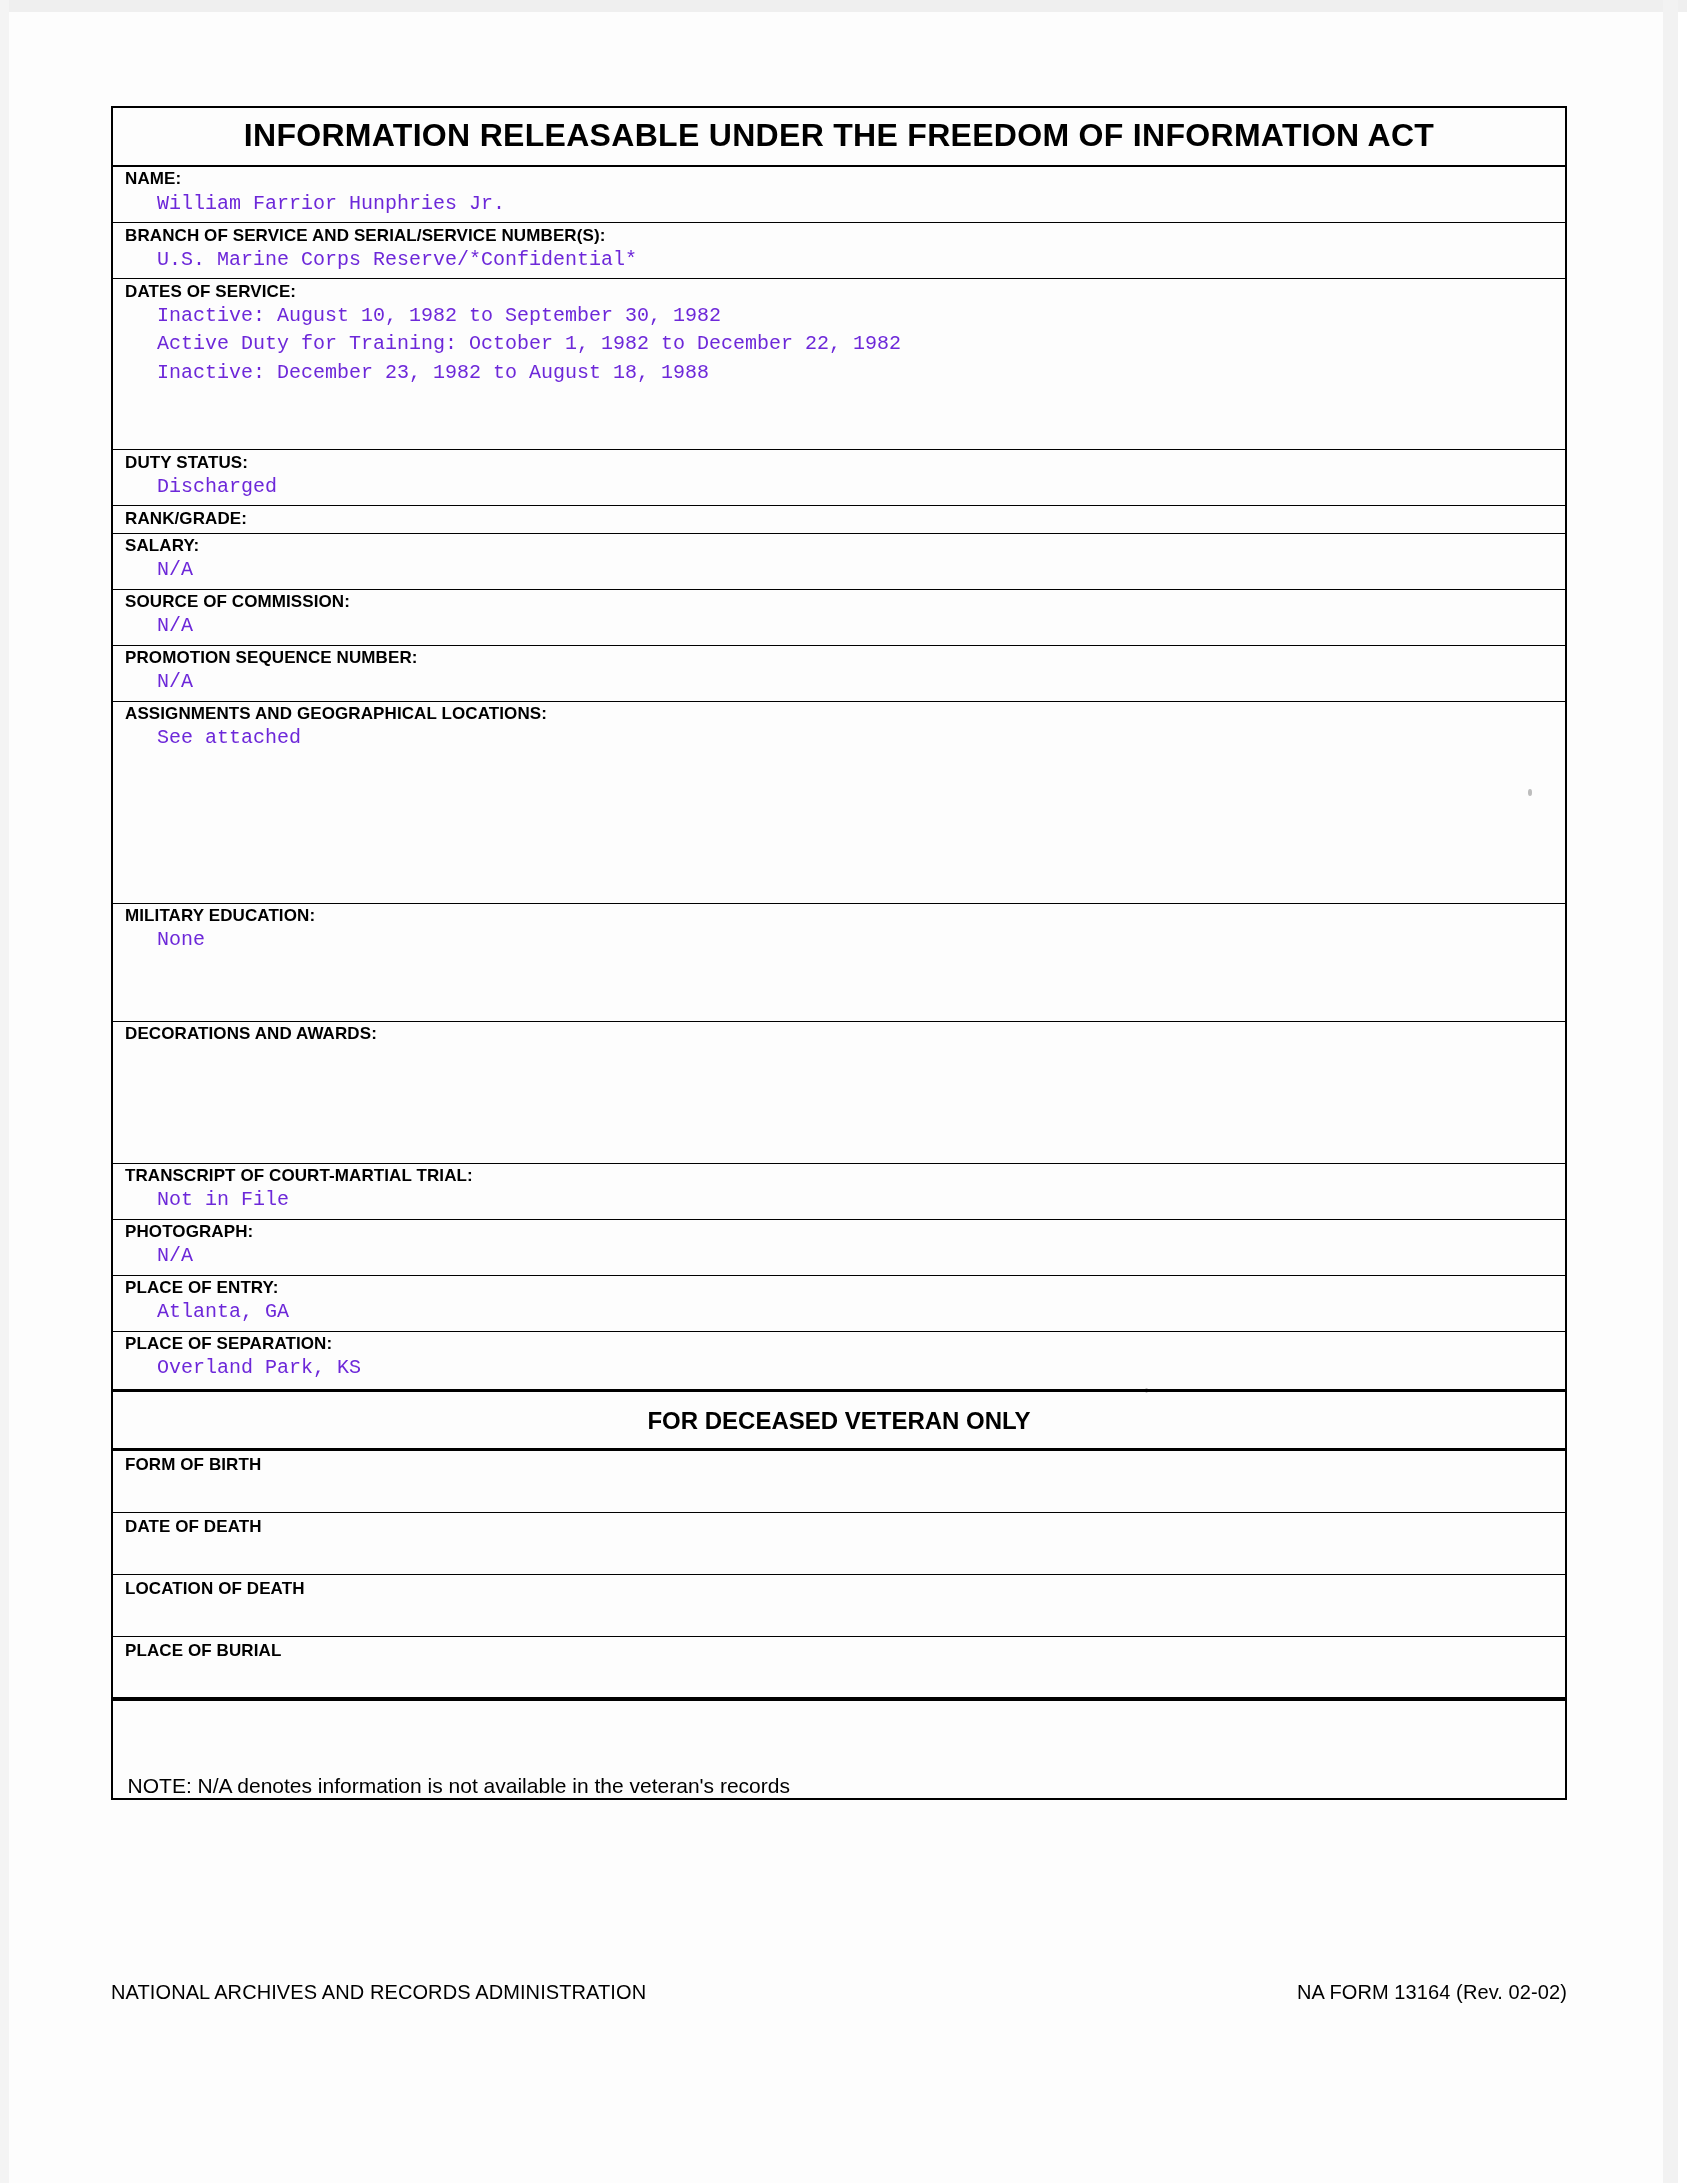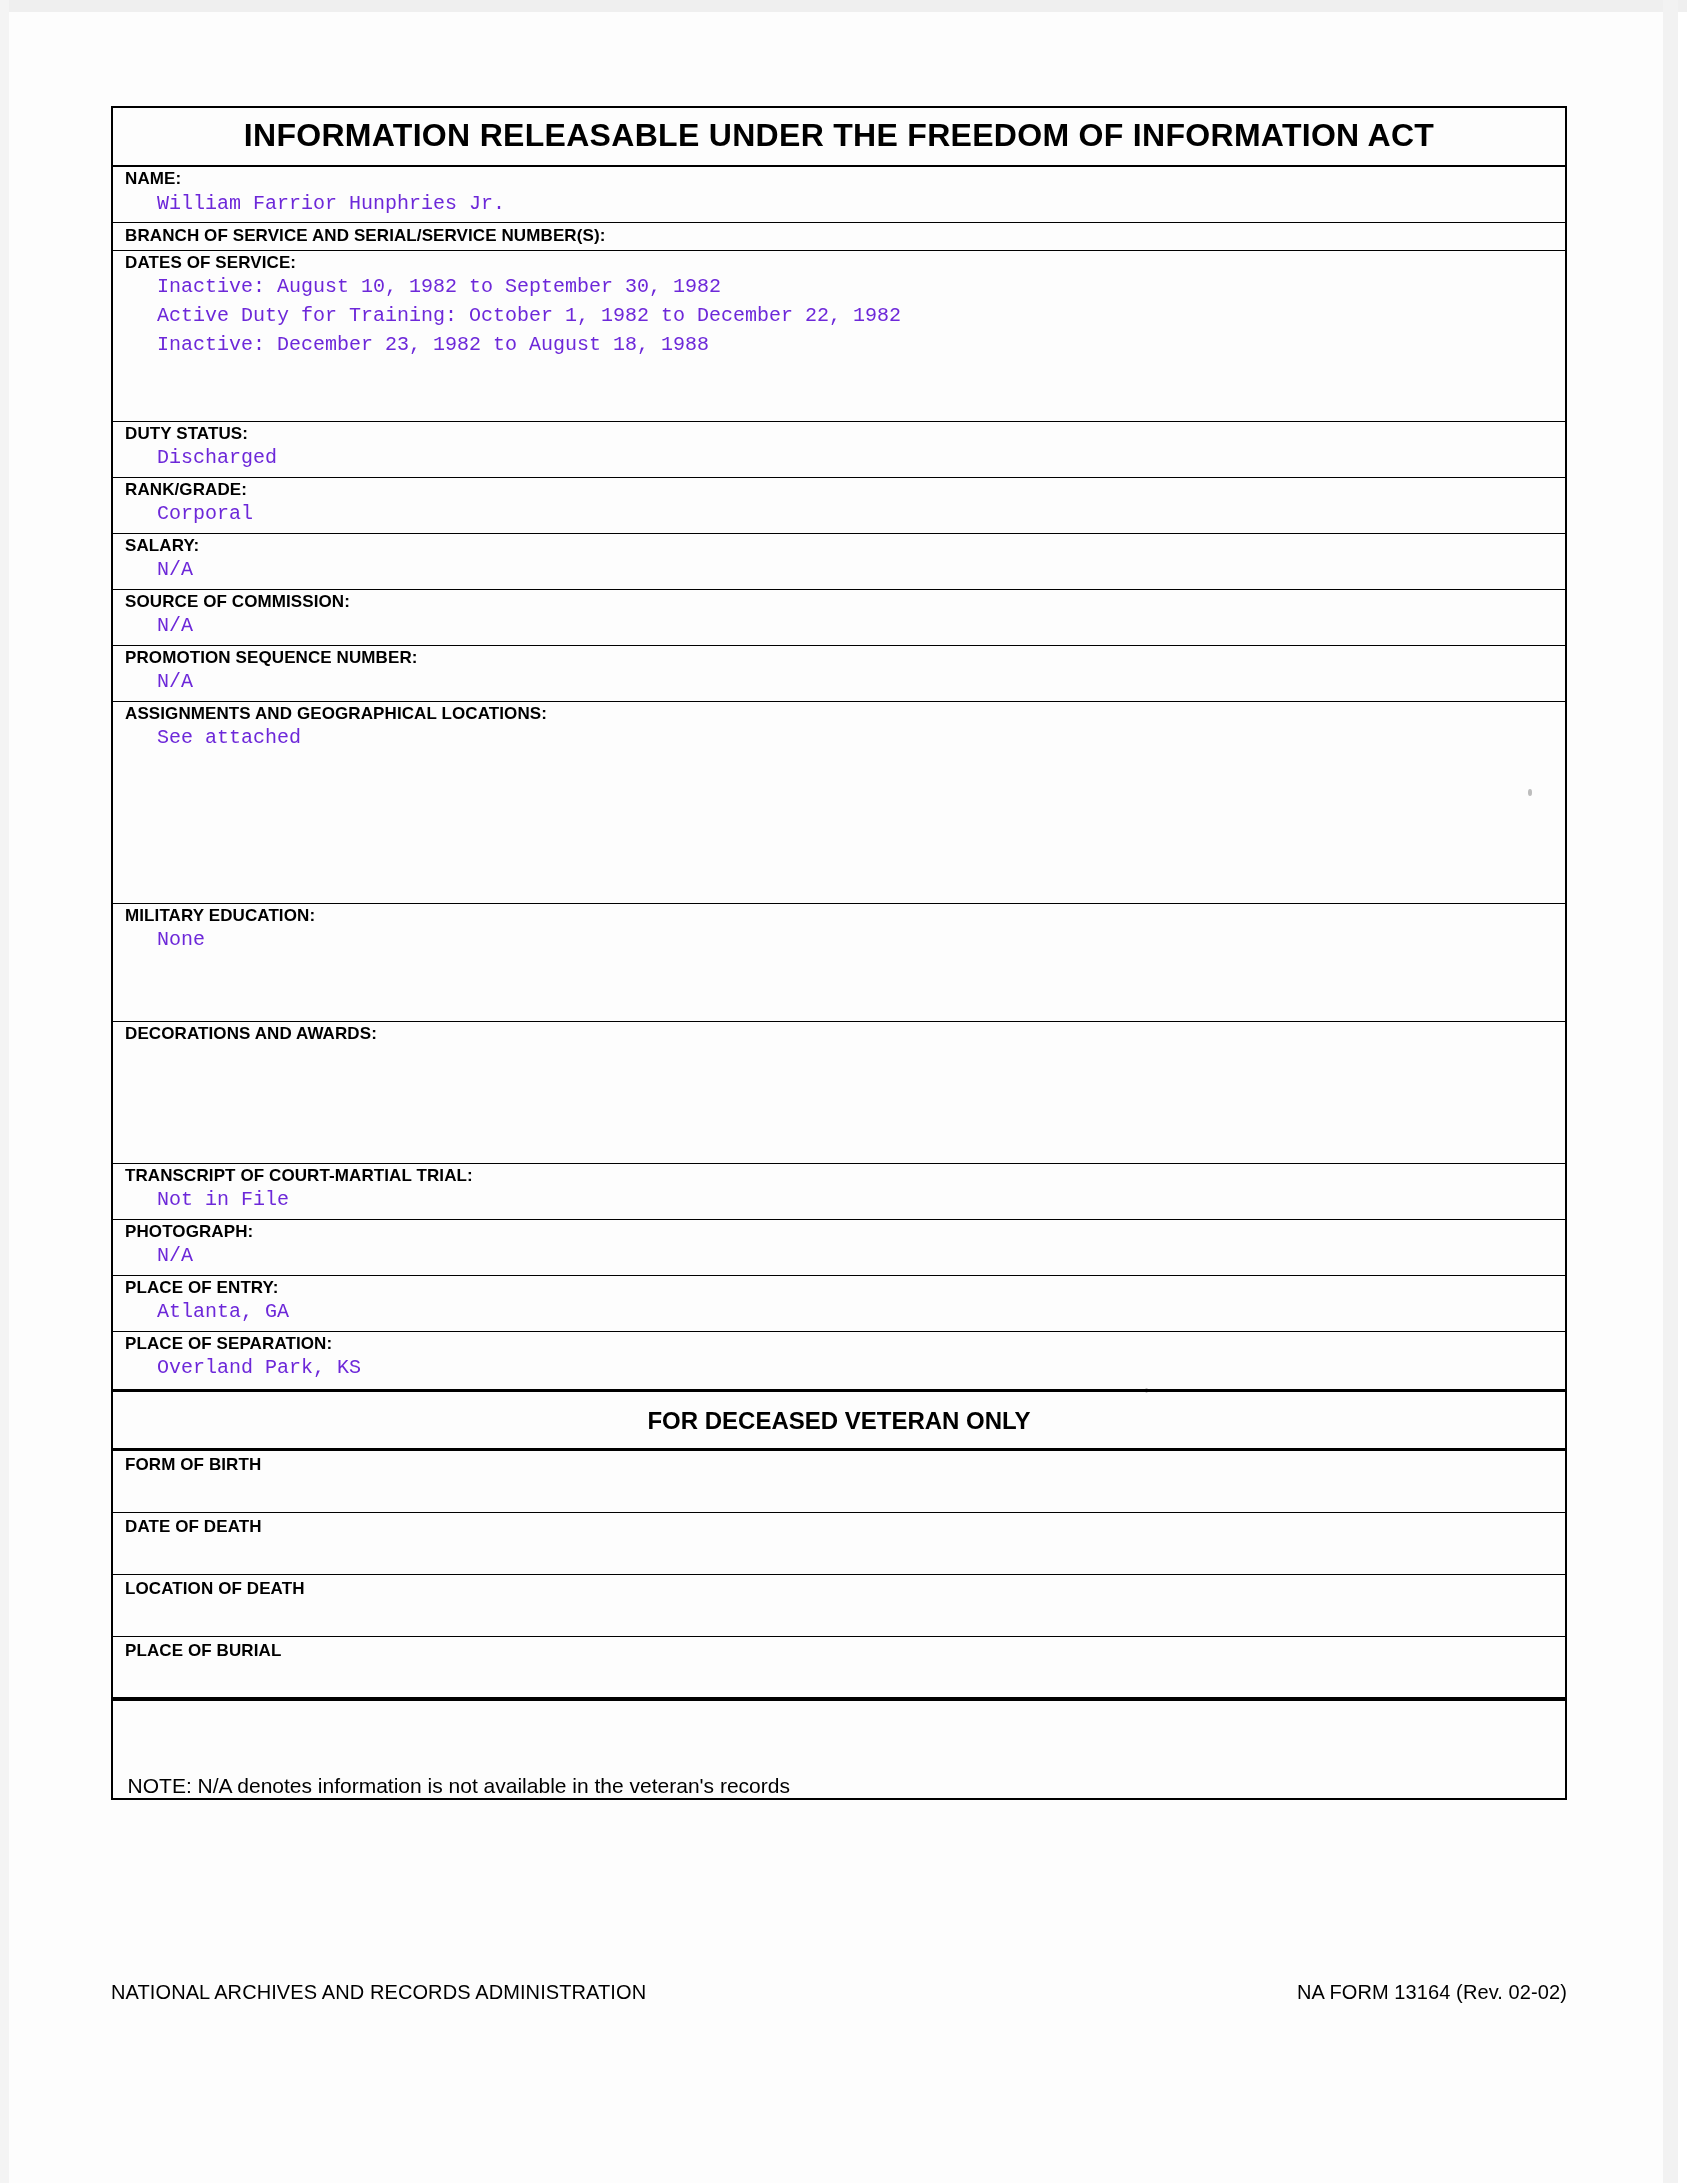--- a/index.html
+++ b/index.html
@@ -153,37 +153,37 @@
       <div class="title">INFORMATION RELEASABLE UNDER THE FREEDOM OF INFORMATION ACT</div>
     </div>
 
     <div class="row pad-sm">
       <div class="lbl">NAME:</div>
       <div class="val">William Farrior Hunphries Jr.</div>
     </div>
 
     <div class="row pad-sm">
       <div class="lbl">BRANCH OF SERVICE AND SERIAL/SERVICE NUMBER(S):</div>
+      <div class="val">U.S. Marine Corps Reserve/*Confidential*</div>
     </div>
 
     <div class="row h-dates">
       <div class="lbl">DATES OF SERVICE:</div>
       <div class="val multi">Inactive: August 10, 1982 to September 30, 1982
 Active Duty for Training: October 1, 1982 to December 22, 1982
 Inactive: December 23, 1982 to August 18, 1988</div>
     </div>
 
     <div class="row pad-sm">
       <div class="lbl">DUTY STATUS:</div>
       <div class="val">Discharged</div>
     </div>
 
     <div class="row pad-sm">
       <div class="lbl">RANK/GRADE:</div>
-      <div class="val">Corporal</div>
     </div>
 
     <div class="row pad-sm">
       <div class="lbl">SALARY:</div>
       <div class="val">N/A</div>
     </div>
 
     <div class="row pad-sm">
       <div class="lbl">SOURCE OF COMMISSION:</div>
       <div class="val">N/A</div>

